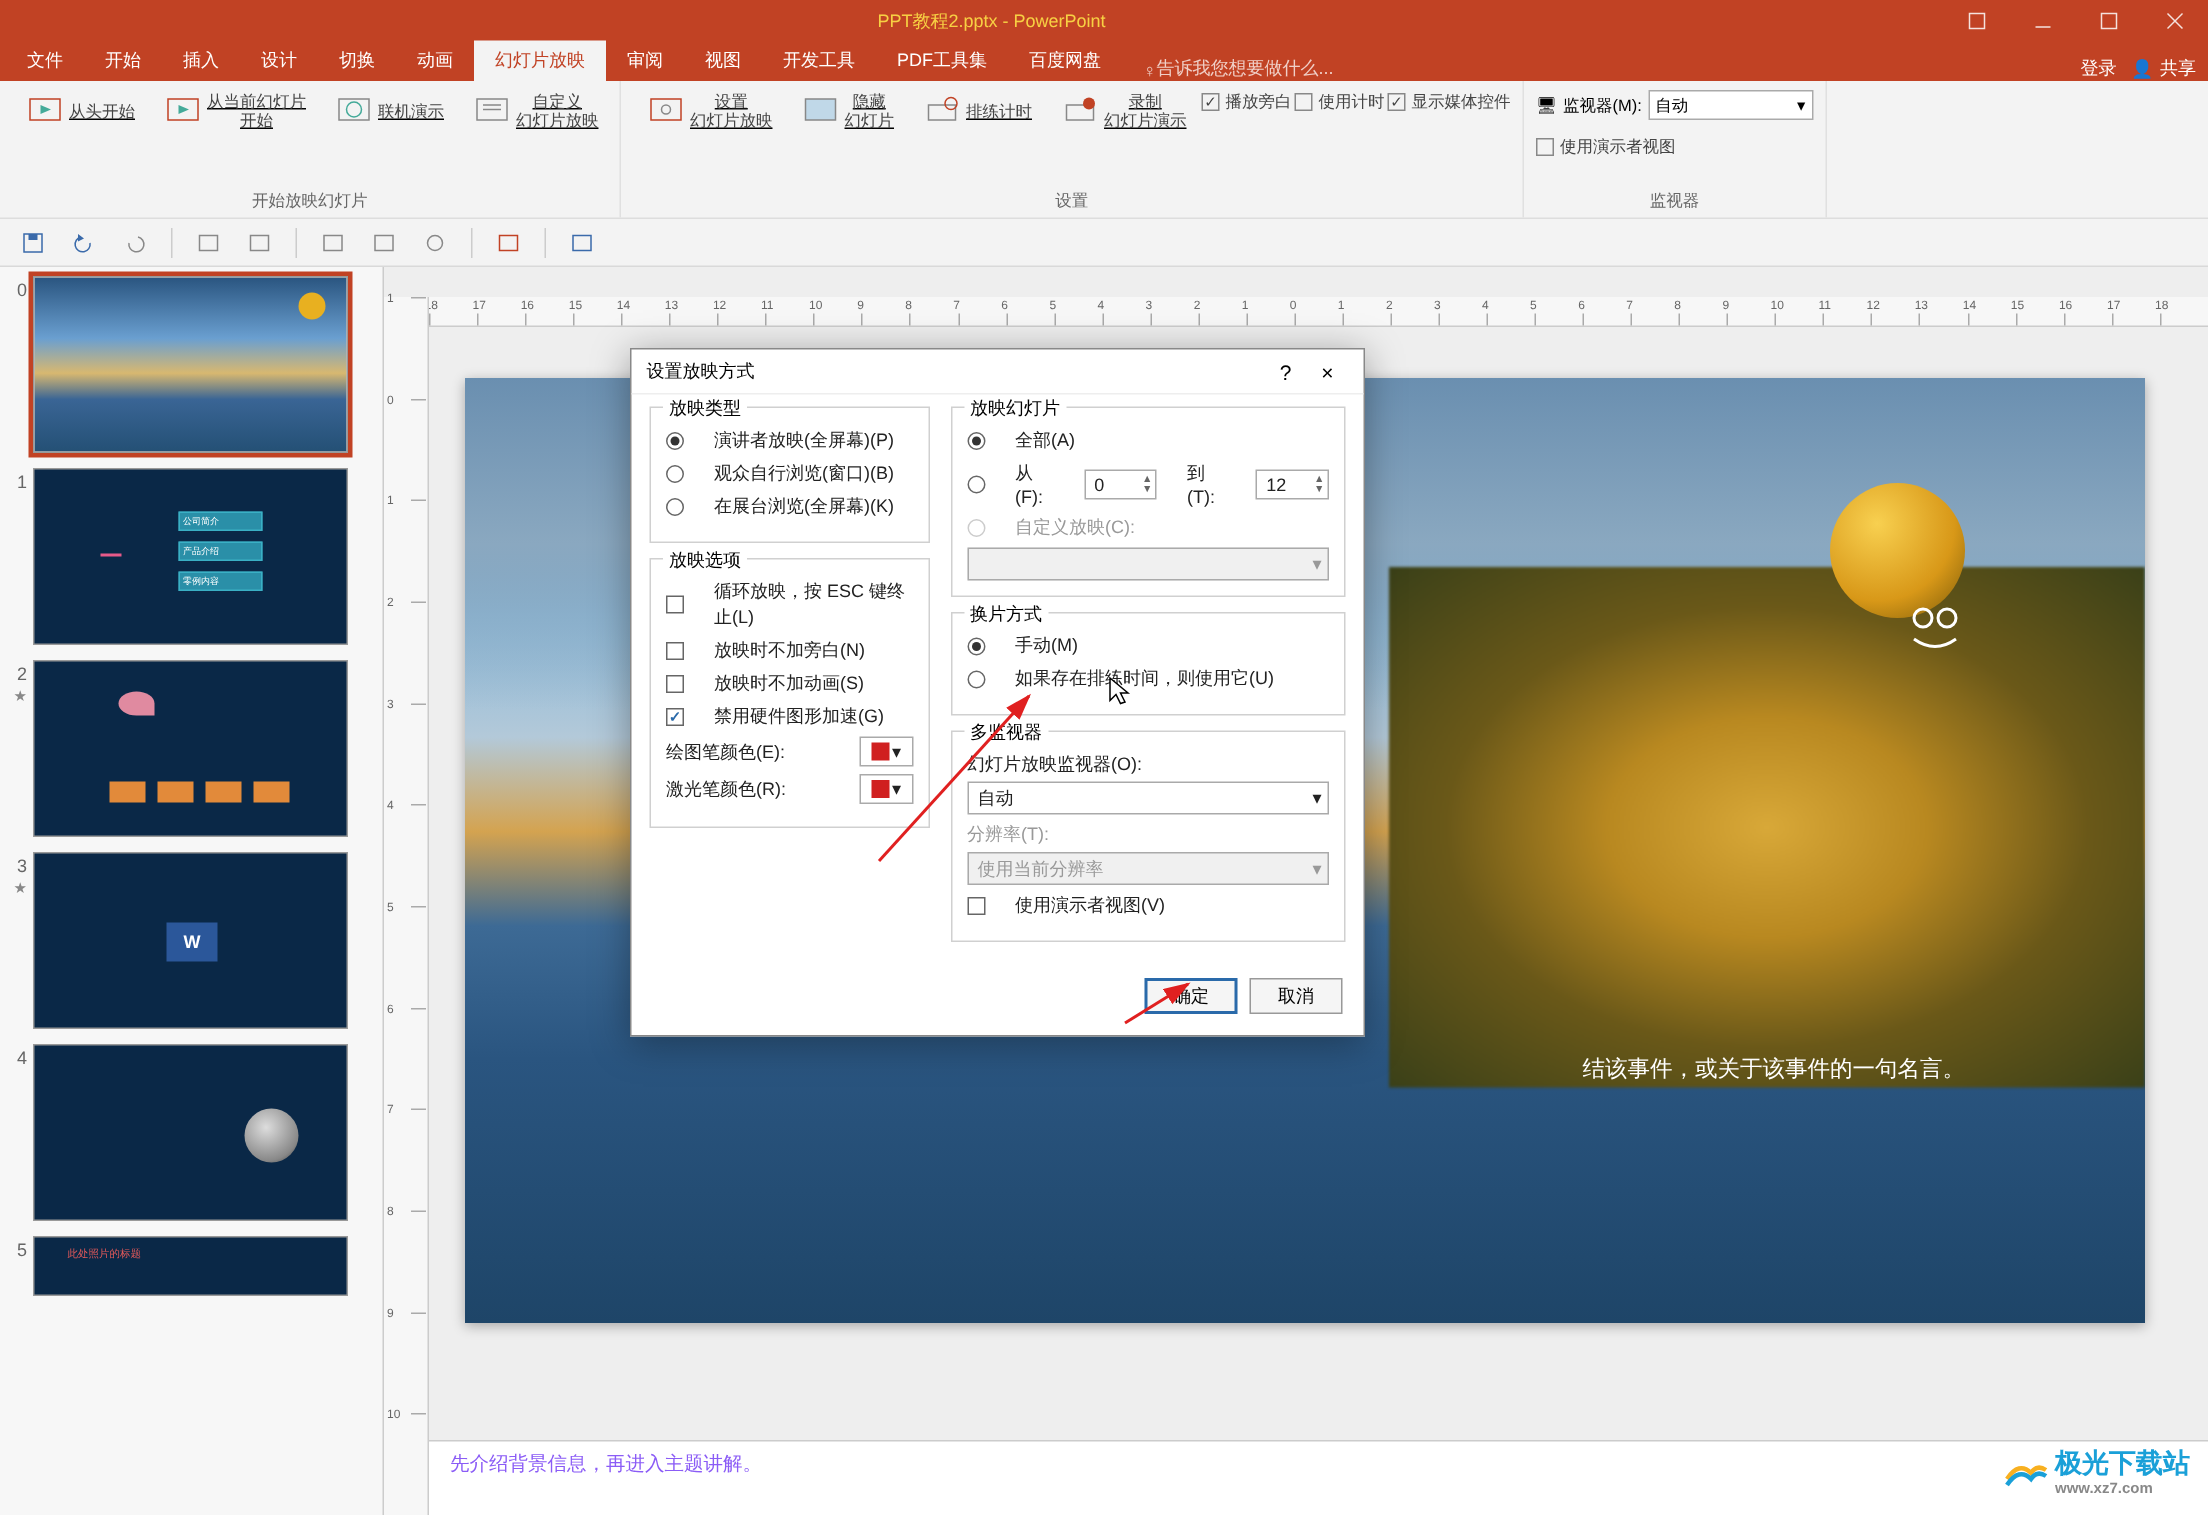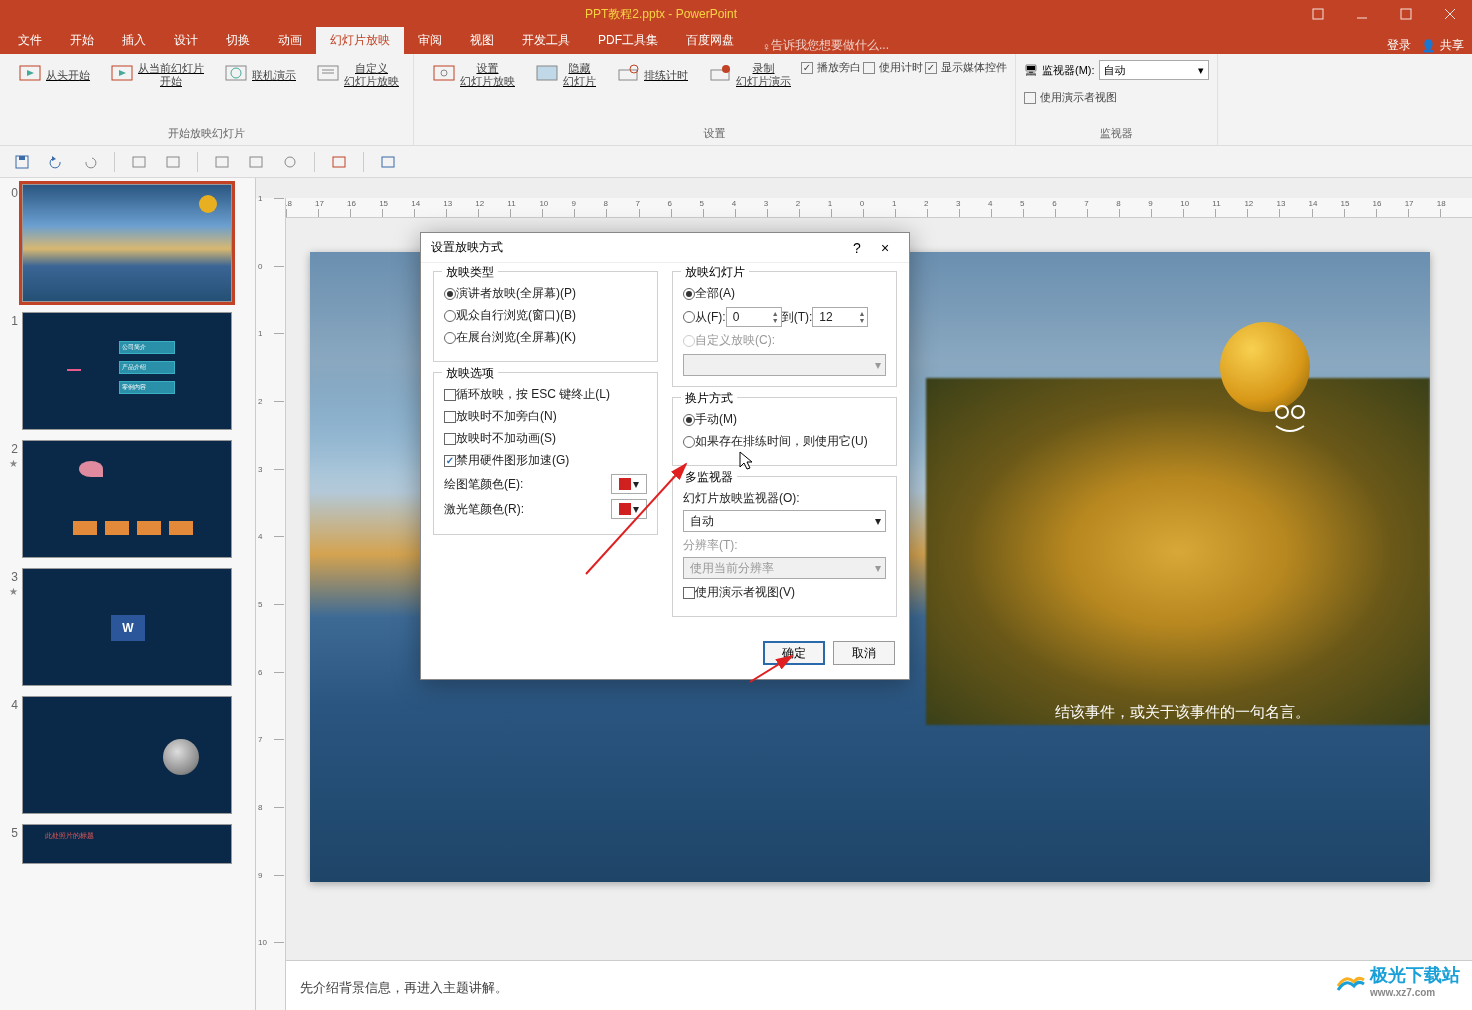--- a/index.html
+++ b/index.html
@@ -67,33 +67,33 @@
 .ruler-v .tick span { position: absolute; left: -16px; top: -5px; }
 
 .slide-canvas { position: absolute; left: 54px; top: 74px; width: 1120px; height: 630px; background: linear-gradient(to bottom, #4479a8 0%, #8ab8d8 25%, #b3c9d9 38%, #d4a350 48%, #3d6a95 58%, #2a5580 72%, #1e4568 100%); box-shadow: 0 2px 8px rgba(0,0,0,.3); overflow: hidden; }
 .slide-canvas .mountains { position: absolute; top: 0; left: 0; right: 0; height: 35%; background: linear-gradient(to bottom, #6a8fb0 0%, #8aa8c0 50%, transparent 100%); }
 .slide-canvas .forest { position: absolute; top: 20%; right: 0; width: 45%; height: 55%; background: radial-gradient(ellipse at center, #d8a838 0%, #b88820 30%, #6a5818 60%, #3a4018 100%); filter: blur(1px); }
 .slide-canvas .big-icon { position: absolute; top: 70px; right: 120px; width: 90px; height: 90px; border-radius: 50%; background: radial-gradient(circle at 35% 30%, #f8d050, #d89818 60%, #785808); }
 .slide-canvas .title-text { position: absolute; bottom: 200px; right: 200px; color: #fff; font-size: 60px; font-weight: 300; text-shadow: 0 1px 4px rgba(0,0,0,.4); }
 .slide-canvas .subtitle { position: absolute; bottom: 160px; right: 120px; color: #fff; font-size: 15px; }
 .slide-canvas .glyph { position: absolute; top: 150px; right: 120px; width: 40px; height: 40px; color: #fff; }
 
-.notes-pane { position: absolute; bottom: 0; left: 30px; right: 0; height: 50px; background: #fff; border-top: 1px solid #ccc; font-size: 13px; color: #404040; padding: 18px 14px; }
+.notes-pane { position: absolute; bottom: 0; left: 30px; right: 0; height: 50px; background: #fff; border-top: 1px solid #ccc; font-size: 13px; color: #8b5cf6; padding: 6px 14px; }
 
 
 .dialog-overlay { position: absolute; left: 0; top: 0; right: 0; bottom: 0; pointer-events: none; }
 .dialog { position: absolute; left: 420px; top: 232px; width: 490px; background: #fff; border: 1px solid #888; box-shadow: 0 4px 24px rgba(0,0,0,.35); pointer-events: auto; font-size: 12px; }
 .dialog-title { height: 30px; display: flex; align-items: center; padding: 0 10px; border-bottom: 1px solid #eee; }
 .dialog-title .dt-text { flex: 1; }
 .dialog-title .dt-help, .dialog-title .dt-close { width: 28px; text-align: center; cursor: pointer; font-size: 14px; }
 .dialog-body { display: flex; padding: 8px 12px 4px; gap: 14px; }
 .dcol { flex: 1; }
 .fieldset { border: 1px solid #d0d0d0; padding: 8px 10px 10px; margin-bottom: 10px; position: relative; }
 .fieldset .legend { position: absolute; top: -8px; left: 8px; background: #fff; padding: 0 4px; font-size: 12px; }
-.fline { display: flex; align-items: center; gap: 0; margin: 5px 0; font-size: 12px; color: #222; }
+.fline { display: flex; align-items: center; gap: 20px; margin: 5px 0; font-size: 12px; color: #222; }
 .radio, .checkbox { width: 12px; height: 12px; border: 1px solid #666; display: inline-flex; align-items: center; justify-content: center; flex-shrink: 0; }
 .radio { border-radius: 50%; }
 .radio.on::after { content: ""; width: 6px; height: 6px; background: #333; border-radius: 50%; }
 .checkbox.on::after { content: "✓"; font-size: 10px; color: #2a6aaa; font-weight: bold; }
 .spin { border: 1px solid #aaa; width: 56px; height: 20px; display: flex; align-items: center; justify-content: space-between; padding: 0 2px 0 6px; }
 .spin .arrows { display: flex; flex-direction: column; line-height: 7px; font-size: 7px; color: #666; }
 .select { border: 1px solid #aaa; height: 22px; display: flex; align-items: center; justify-content: space-between; padding: 0 4px 0 6px; width: 100%; }
 .select.disabled { background: #f0f0f0; color: #999; }
 .color-btn { border: 1px solid #aaa; width: 36px; height: 20px; display: flex; align-items: center; justify-content: center; gap: 2px; }
 .color-swatch { width: 12px; height: 12px; }

